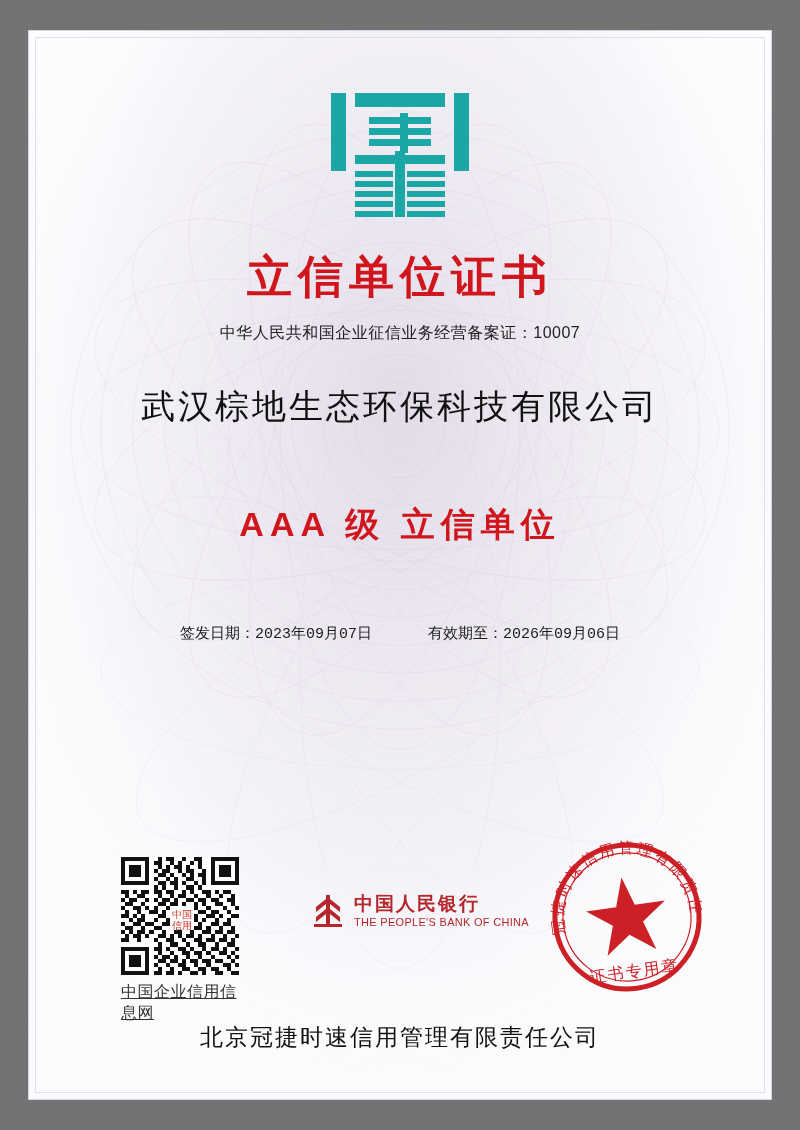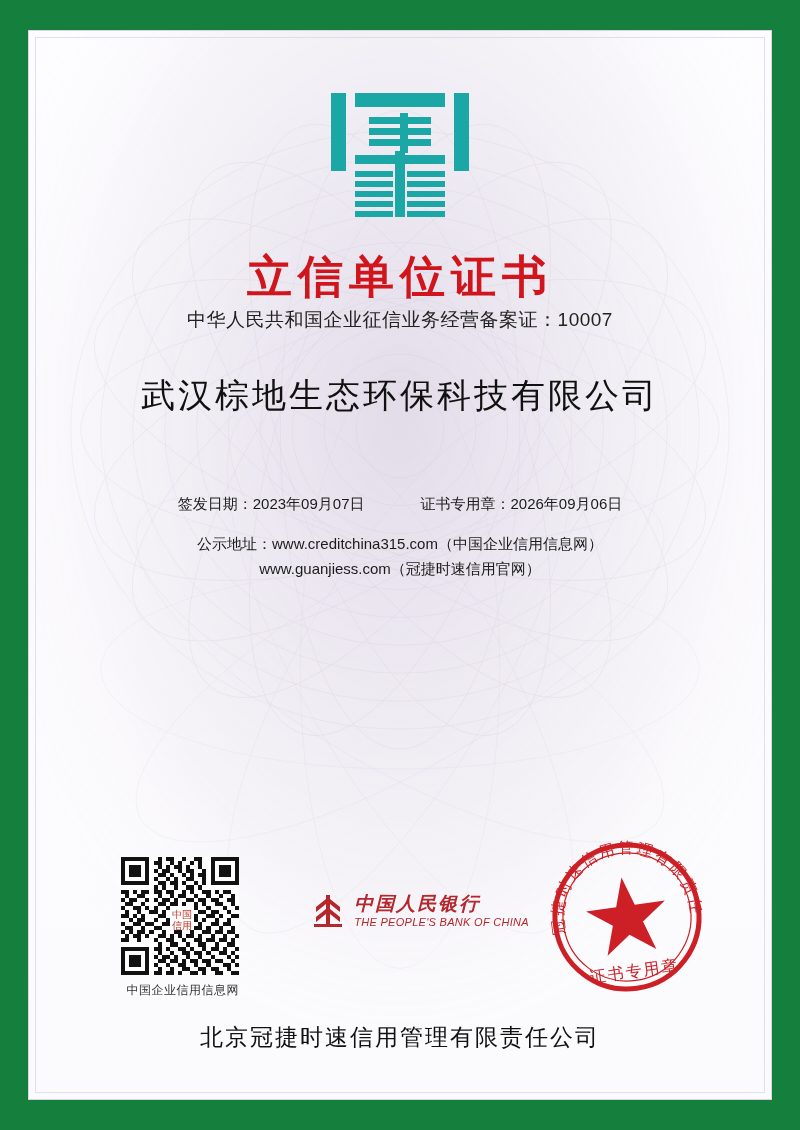--- a/index.html
+++ b/index.html
@@ -5,21 +5,21 @@
   html,body{margin:0;padding:0;}
   body{
     width:800px;height:1130px;
     background:#ffffff;
     font-family:"Liberation Sans", sans-serif;
     overflow:hidden;
   }
   .page{
     position:relative;
     width:800px;height:1130px;
-    background:#15803d;
+    background:#737373;
     box-sizing:border-box;
   }
   
   .cert{
     position:absolute;
     left:28px;top:30px;
     width:744px;height:1070px;
     background:
       radial-gradient(circle at 50% 34%, rgba(190,180,205,0.22) 0 2px, transparent 2px) ,
       radial-gradient(ellipse at 50% 36%, rgba(205,196,216,0.30) 0%, rgba(255,255,255,0) 62%),
@@ -51,21 +51,22 @@
   }
   .main-title{
     margin-top:22px;
     font-family:"DejaVu Sans","Liberation Sans",sans-serif;
     font-size:45px;
     font-weight:bold;
     letter-spacing:6px;
     color:#d0161c;
   }
   .sub-title{
-    font-size:19px;
+    margin-top:16px;
+    font-size:16px;
     color:#222;
     letter-spacing:.5px;
   }
   .cert-no{
     margin-top:64px;
     font-family:"Liberation Serif","DejaVu Serif",serif;
     font-size:22px;
     font-weight:bold;
     color:#111;
     letter-spacing:1px;
@@ -91,21 +92,21 @@
     letter-spacing:6px;
   }
   .dates{
     margin-top:76px;
     display:flex;
     justify-content:center;
     gap:56px;
     font-size:15px;
     color:#1b1b1b;
   }
-  .dates .item{white-space:nowrap;}
+  .dates .item{white-space:nowrap;font-family:Liberation Mono, monospace;}
   .urls{
     margin-top:18px;
     font-size:15px;
     color:#1b1b1b;
     line-height:1.65;
   }
   .urls .line2{display:block;}
   .bottom{
     position:absolute;
     left:0;right:0;
@@ -117,43 +118,43 @@
     left:92px;top:10px;
     width:118px;
   }
   .qr-img{
     width:118px;height:118px;
     background:#fff;
     position:relative;
   }
   .qr-caption{
     margin-top:7px;
-    font-size:12px;
+    font-size:16px;
     color:#333;
     letter-spacing:.5px;
-    text-align:right;
+    text-align:left;
+    text-decoration:underline;
   }
   .regulator{
     position:absolute;
     left:276px;top:20px;
     width:230px;
     text-align:center;
   }
   .regulator-label{
     font-size:16px;
     color:#1b1b1b;
     letter-spacing:1px;
   }
   .pboc{
     margin-top:26px;
     display:flex;
     align-items:center;
     justify-content:center;
     gap:9px;
-    font-style:italic;
   }
   .pboc-text{
     text-align:left;
     line-height:1.1;
   }
   .pboc-cn{
     font-size:19px;
     color:#b3272d;
     letter-spacing:2px;
     font-weight:bold;
@@ -295,30 +296,27 @@
         </g>
       </svg>
 
       <div class="main-title">立信单位证书</div>
       <div class="sub-title">中华人民共和国企业征信业务经营备案证：10007</div>
 
 
 
       <div class="company">武汉棕地生态环保科技有限公司</div>
 
+      <div class="grade">AAA 级 立信单位</div>
 
       <div class="dates">
         <div class="item">签发日期：2023年09月07日</div>
-        <div class="item">证书专用章：2026年09月06日</div>
+        <div class="item">有效期至：2026年09月06日</div>
       </div>
 
-      <div class="urls">
-        <span>公示地址：www.creditchina315.com（中国企业信用信息网）</span>
-        <span class="line2">www.guanjiess.com（冠捷时速信用官网）</span>
-      </div>
 
       <div class="bottom">
 
         <div class="qr">
           <div class="qr-img">
             <svg viewBox="0 0 29 29" width="118" height="118" shape-rendering="crispEdges">
               <rect width="29" height="29" fill="#fff"></rect>
               <g fill="#111">
                 <path d="M0 0h7v1h-7zM0 1h1v1h-1zM6 1h1v1h-1zM0 2h1v1h-1zM2 2h3v1h-3zM6 2h1v1h-1zM0 3h1v1h-1zM2 3h3v1h-3zM6 3h1v1h-1zM0 4h1v1h-1zM2 4h3v1h-3zM6 4h1v1h-1zM0 5h1v1h-1zM6 5h1v1h-1zM0 6h7v1h-7z"></path>
                 <path d="M22 0h7v1h-7zM22 1h1v1h-1zM28 1h1v1h-1zM22 2h1v1h-1zM24 2h3v1h-3zM28 2h1v1h-1zM22 3h1v1h-1zM24 3h3v1h-3zM28 3h1v1h-1zM22 4h1v1h-1zM24 4h3v1h-3zM28 4h1v1h-1zM22 5h1v1h-1zM28 5h1v1h-1zM22 6h7v1h-7z"></path>

